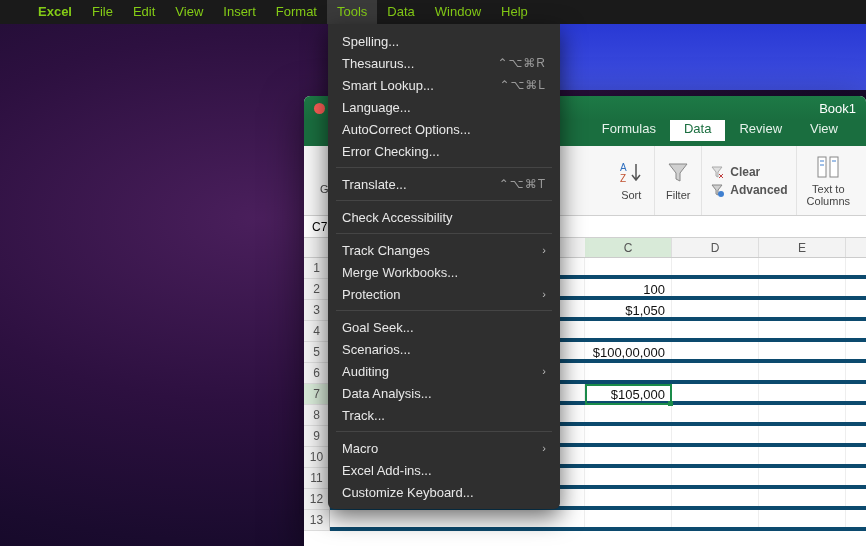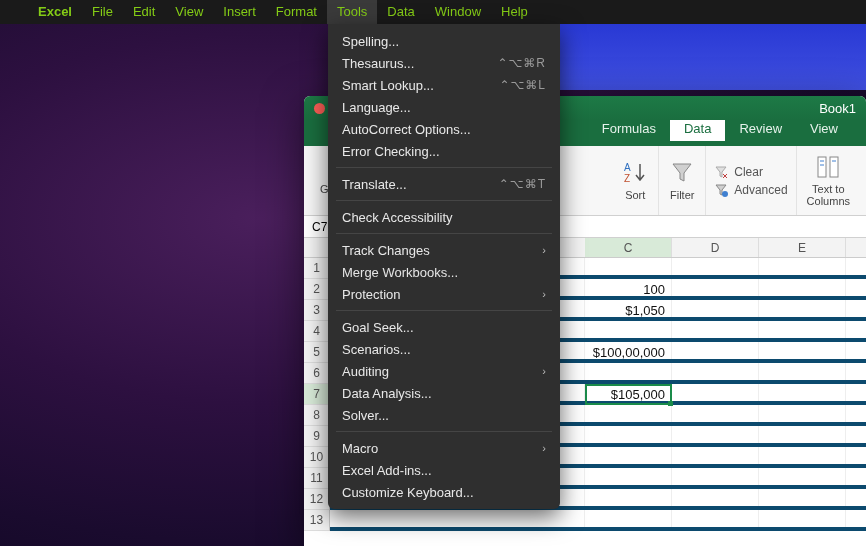--- a/index.html
+++ b/index.html
@@ -32,21 +32,21 @@
   .tabs { height:26px; background:#1a6e3f; display:flex; align-items:flex-end; padding-left:12px; gap:0; color:#e6f2eb; font-size:13px; }
   .tab { padding:5px 14px 5px; cursor:default; }
   .tab.group { display:flex; gap:0; margin-left:auto; }
   .tab.active { background:#fff; color:#1a6e3f; border-radius:3px 3px 0 0; font-weight:500; }
 
   .ribbon { height:70px; background:#f7f7f7; border-bottom:1px solid #d0d0d0; display:flex; align-items:center; padding:0 6px; gap:0; font-size:11px; color:#444; }
   .rgroup { display:flex; flex-direction:column; align-items:center; justify-content:center; padding:0 10px; height:100%; border-right:1px solid #e3e3e3; gap:3px; }
   .rgroup:last-child{border-right:none;}
   .rgroup svg { display:block; }
   .rgroup .lbl { text-align:center; line-height:12px; }
-  .rside { display:flex; flex-direction:column; gap:4px; padding:0 8px; justify-content:center; height:100%; border-right:1px solid #e3e3e3;}
+  .rside { display:flex; flex-direction:column; gap:4px; padding:0 8px; justify-content:center; height:100%; border-right:1px solid #e3e3e3;font-weight:bold;}
   .ritem { display:flex; align-items:center; gap:6px; font-size:12px; color:#555; }
 
   .fxrow { height:22px; border-bottom:1px solid #d0d0d0; display:flex; align-items:center; font-size:12px; background:#fff;}
   .namebox { width:60px; border-right:1px solid #d0d0d0; padding-left:8px; height:100%; display:flex; align-items:center; }
 
   .grid { flex:1; position:relative; background:#fff; overflow:hidden; }
   .colhdr { position:absolute; top:0; left:26px; right:0; height:20px; display:flex; background:#f3f3f3; border-bottom:1px solid #ccc; font-size:12px; color:#555;}
   .ch { flex:0 0 87px; border-right:1px solid #ddd; text-align:center; line-height:20px; }
   .ch.active { background:#d8ead8; }
   .corner{position:absolute;left:0;top:0;width:26px;height:20px;background:#f3f3f3;border-right:1px solid #ccc;border-bottom:1px solid #ccc;}
@@ -126,21 +126,21 @@
       <span>Scenarios...</span>
     </div>
     <div class="drow">
       <span>Auditing</span>
       <span class="arr">›</span>
     </div>
     <div class="drow">
       <span>Data Analysis...</span>
     </div>
     <div class="drow">
-      <span>Solver...</span>
+      <span>Track...</span>
     </div>
     <div class="sep"></div>
     <div class="drow">
       <span>Macro</span>
       <span class="arr">›</span>
     </div>
     <div class="drow">
       <span>Excel Add-ins...</span>
     </div>
     <div class="drow">

